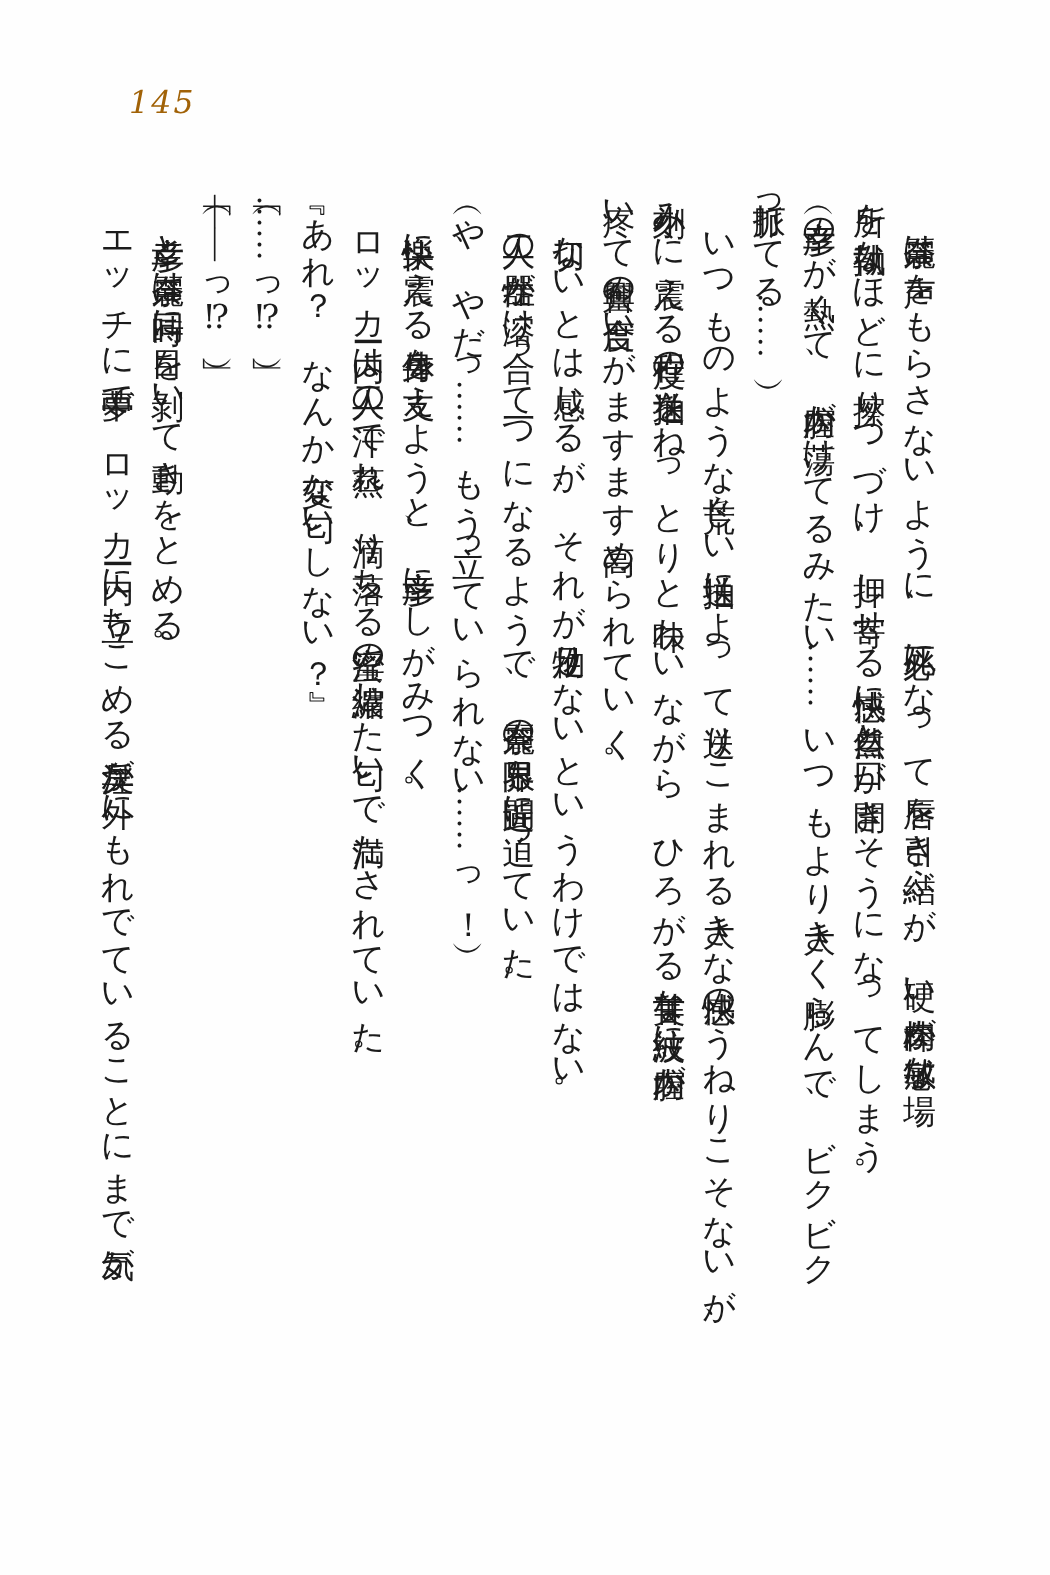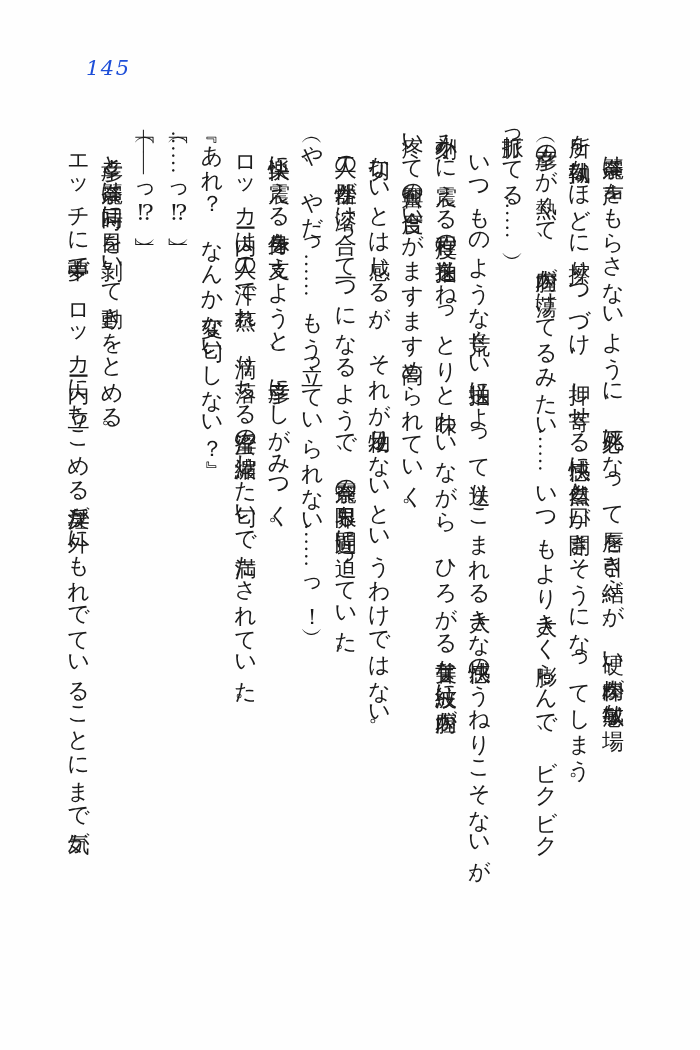--- a/index.html
+++ b/index.html
@@ -19,21 +19,21 @@
     background: #fefefe;
   }
   .page-number {
     position: absolute;
     left: 86px;
     top: 56px;
     font-family: "DejaVu Serif", "Liberation Serif", serif;
     font-style: italic;
     font-size: 21px;
     letter-spacing: 1.5px;
-    color: #1d4ed8;
+    color: #a16207;
   }
   .text-area {
     position: absolute;
     top: 119px;
     right: 70px;
     width: 568px;
     height: 866px;
     writing-mode: vertical-rl;
     text-orientation: mixed;
     font-family: "Liberation Serif", "DejaVu Serif", serif;

